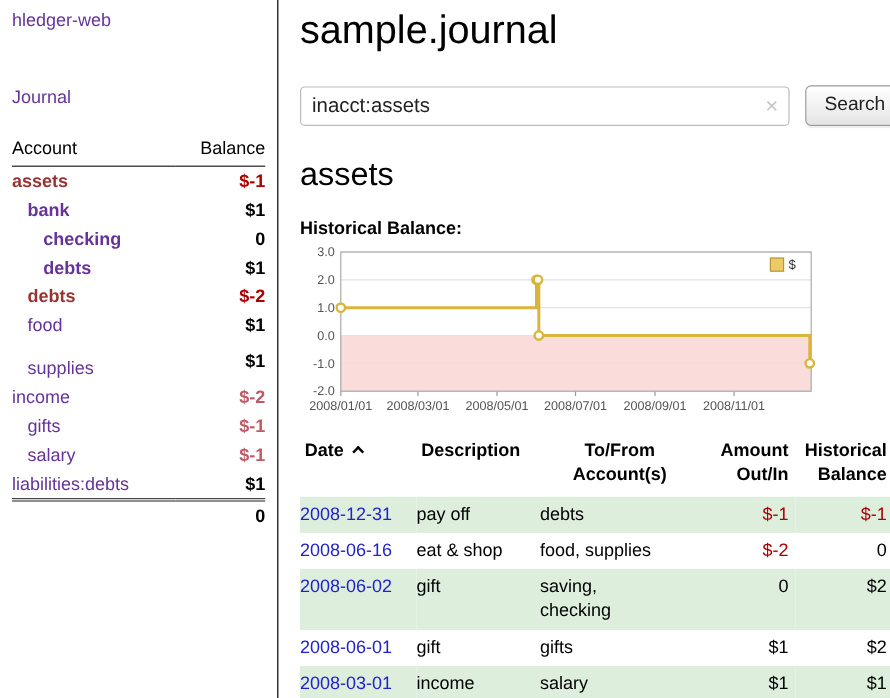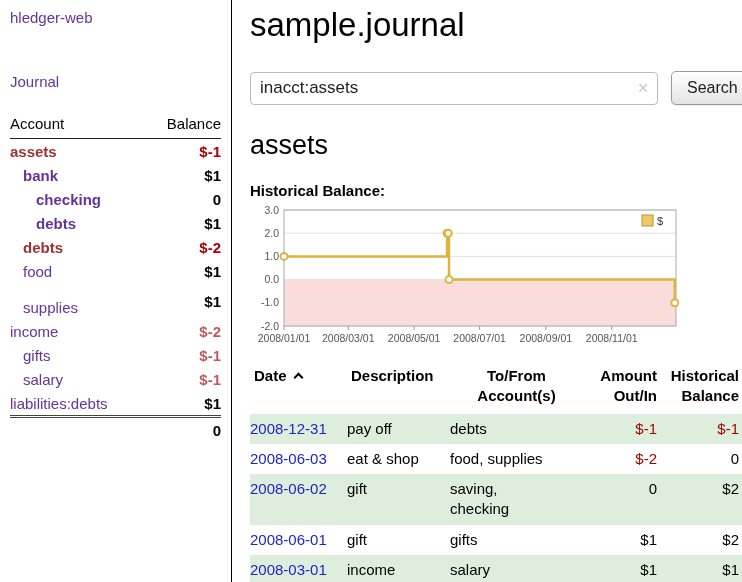--- a/index.html
+++ b/index.html
@@ -198,21 +198,21 @@
       </thead>
       <tbody id="register-rows">
           <tr class="shaded">
             <td><a class="date-link">2008-12-31</a></td>
             <td>pay off</td>
             <td class="pre">debts</td>
             <td class="num neg">$-1</td>
             <td class="num neg">$-1</td>
           </tr>
           <tr>
-            <td><a class="date-link">2008-06-03</a></td>
+            <td><a class="date-link">2008-06-16</a></td>
             <td>eat &amp; shop</td>
             <td class="pre">food, supplies</td>
             <td class="num neg">$-2</td>
             <td class="num ">0</td>
           </tr>
           <tr class="shaded">
             <td><a class="date-link">2008-06-02</a></td>
             <td>gift</td>
             <td class="pre">saving,
 checking</td>

